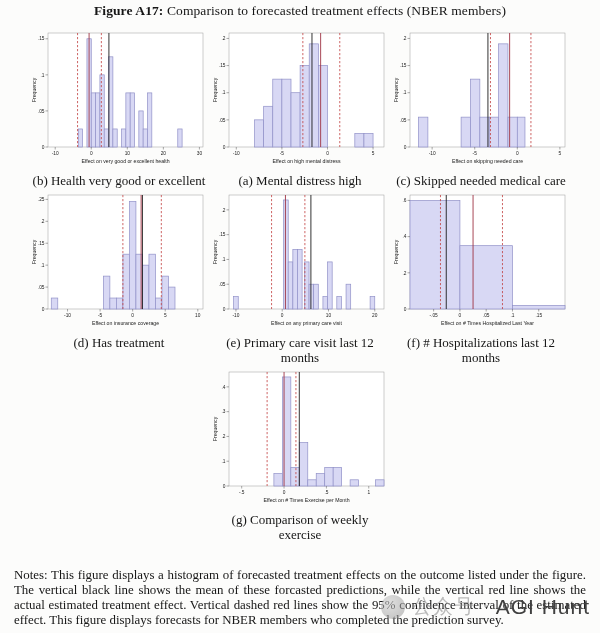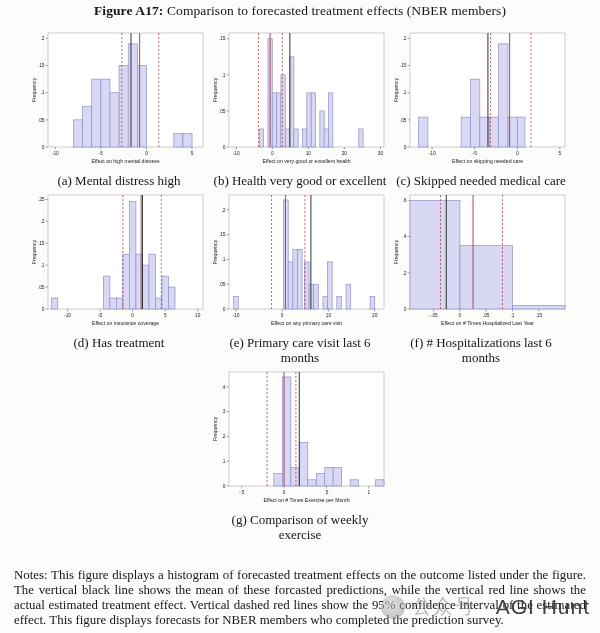--- a/index.html
+++ b/index.html
@@ -45,60 +45,20 @@
     font-size:21px;color:#404040;letter-spacing:1px;
     font-family:"Liberation Sans", sans-serif;
   }
 </style>
 </head>
 <body>
 
 <div class="fig-title"><b>Figure A17:</b><span> Comparison to forecasted treatment effects (NBER members)</span></div>
 
 <div class="grid-row r1">
-  <figure class="panel">
-    <div class="plot"><svg width="178" height="142" viewBox="0 0 178 142" font-family="Liberation Sans, sans-serif">
-          <rect x="18" y="4" width="155" height="114" fill="#ffffff" stroke="#9a9a9a" stroke-width="0.5"></rect>
-          <rect x="43.53" y="90.86" width="9.12" height="27.14" fill="#d8d8f4" stroke="#9191c8" stroke-width="0.7"></rect>
-          <rect x="52.65" y="77.29" width="9.12" height="40.71" fill="#d8d8f4" stroke="#9191c8" stroke-width="0.7"></rect>
-          <rect x="61.76" y="50.14" width="9.12" height="67.86" fill="#d8d8f4" stroke="#9191c8" stroke-width="0.7"></rect>
-          <rect x="70.88" y="50.14" width="9.12" height="67.86" fill="#d8d8f4" stroke="#9191c8" stroke-width="0.7"></rect>
-          <rect x="80.00" y="63.71" width="9.12" height="54.29" fill="#d8d8f4" stroke="#9191c8" stroke-width="0.7"></rect>
-          <rect x="89.12" y="36.57" width="9.12" height="81.43" fill="#d8d8f4" stroke="#9191c8" stroke-width="0.7"></rect>
-          <rect x="98.24" y="14.86" width="9.12" height="103.14" fill="#d8d8f4" stroke="#9191c8" stroke-width="0.7"></rect>
-          <rect x="107.35" y="36.57" width="9.12" height="81.43" fill="#d8d8f4" stroke="#9191c8" stroke-width="0.7"></rect>
-          <rect x="143.82" y="104.43" width="9.12" height="13.57" fill="#d8d8f4" stroke="#9191c8" stroke-width="0.7"></rect>
-          <rect x="152.94" y="104.43" width="9.12" height="13.57" fill="#d8d8f4" stroke="#9191c8" stroke-width="0.7"></rect>
-          <line x1="91.85" y1="4" x2="91.85" y2="118" stroke="#c24040" stroke-width="0.8" stroke-dasharray="2.2,1.8"></line>
-          <line x1="128.78" y1="4" x2="128.78" y2="118" stroke="#c24040" stroke-width="0.8" stroke-dasharray="2.2,1.8"></line>
-          <line x1="100.97" y1="4" x2="100.97" y2="118" stroke="#1c1c1c" stroke-width="0.9"></line>
-          <line x1="109.63" y1="4" x2="109.63" y2="118" stroke="#9e3344" stroke-width="0.9"></line>
-          <line x1="25.29" y1="118" x2="25.29" y2="120.5" stroke="#555" stroke-width="0.5"></line>
-          <text x="25.29" y="126" font-size="4.8" text-anchor="middle" fill="#222">-10</text>
-          <line x1="70.88" y1="118" x2="70.88" y2="120.5" stroke="#555" stroke-width="0.5"></line>
-          <text x="70.88" y="126" font-size="4.8" text-anchor="middle" fill="#222">-5</text>
-          <line x1="116.47" y1="118" x2="116.47" y2="120.5" stroke="#555" stroke-width="0.5"></line>
-          <text x="116.47" y="126" font-size="4.8" text-anchor="middle" fill="#222">0</text>
-          <line x1="162.06" y1="118" x2="162.06" y2="120.5" stroke="#555" stroke-width="0.5"></line>
-          <text x="162.06" y="126" font-size="4.8" text-anchor="middle" fill="#222">5</text>
-          <line x1="15.5" y1="118.00" x2="18" y2="118.00" stroke="#555" stroke-width="0.5"></line>
-          <text x="14.5" y="119.70" font-size="4.8" text-anchor="end" fill="#222">0</text>
-          <line x1="15.5" y1="90.86" x2="18" y2="90.86" stroke="#555" stroke-width="0.5"></line>
-          <text x="14.5" y="92.56" font-size="4.8" text-anchor="end" fill="#222">.05</text>
-          <line x1="15.5" y1="63.71" x2="18" y2="63.71" stroke="#555" stroke-width="0.5"></line>
-          <text x="14.5" y="65.41" font-size="4.8" text-anchor="end" fill="#222">.1</text>
-          <line x1="15.5" y1="36.57" x2="18" y2="36.57" stroke="#555" stroke-width="0.5"></line>
-          <text x="14.5" y="38.27" font-size="4.8" text-anchor="end" fill="#222">.15</text>
-          <line x1="15.5" y1="9.43" x2="18" y2="9.43" stroke="#555" stroke-width="0.5"></line>
-          <text x="14.5" y="11.13" font-size="4.8" text-anchor="end" fill="#222">.2</text>
-          <text x="95.5" y="133.5" font-size="5.2" text-anchor="middle" fill="#222">Effect on high mental distress</text>
-          <text transform="translate(5.5,61) rotate(-90)" font-size="5.2" text-anchor="middle" fill="#222">Frequency</text>
-        </svg></div>
-    <figcaption>(a) Mental distress high</figcaption>
-  </figure>
   <figure class="panel">
     <div class="plot"><svg width="178" height="142" viewBox="0 0 178 142" font-family="Liberation Sans, sans-serif">
           <rect x="18" y="4" width="155" height="114" fill="#ffffff" stroke="#9a9a9a" stroke-width="0.5"></rect>
           <rect x="48.28" y="99.96" width="4.33" height="18.04" fill="#d8d8f4" stroke="#9191c8" stroke-width="0.7"></rect>
           <rect x="56.93" y="9.77" width="4.33" height="108.23" fill="#d8d8f4" stroke="#9191c8" stroke-width="0.7"></rect>
           <rect x="61.26" y="63.89" width="4.33" height="54.11" fill="#d8d8f4" stroke="#9191c8" stroke-width="0.7"></rect>
           <rect x="65.58" y="63.89" width="4.33" height="54.11" fill="#d8d8f4" stroke="#9191c8" stroke-width="0.7"></rect>
           <rect x="69.91" y="45.85" width="4.33" height="72.15" fill="#d8d8f4" stroke="#9191c8" stroke-width="0.7"></rect>
           <rect x="74.23" y="99.96" width="4.33" height="18.04" fill="#d8d8f4" stroke="#9191c8" stroke-width="0.7"></rect>
           <rect x="78.56" y="27.81" width="4.33" height="90.19" fill="#d8d8f4" stroke="#9191c8" stroke-width="0.7"></rect>
@@ -133,20 +93,60 @@
           <line x1="15.5" y1="9.77" x2="18" y2="9.77" stroke="#555" stroke-width="0.5"></line>
           <text x="14.5" y="11.47" font-size="4.8" text-anchor="end" fill="#222">.15</text>
           <text x="95.5" y="133.5" font-size="5.2" text-anchor="middle" fill="#222">Effect on very good or excellent health</text>
           <text transform="translate(5.5,61) rotate(-90)" font-size="5.2" text-anchor="middle" fill="#222">Frequency</text>
         </svg></div>
     <figcaption>(b) Health very good or excellent</figcaption>
   </figure>
   <figure class="panel">
     <div class="plot"><svg width="178" height="142" viewBox="0 0 178 142" font-family="Liberation Sans, sans-serif">
           <rect x="18" y="4" width="155" height="114" fill="#ffffff" stroke="#9a9a9a" stroke-width="0.5"></rect>
+          <rect x="43.53" y="90.86" width="9.12" height="27.14" fill="#d8d8f4" stroke="#9191c8" stroke-width="0.7"></rect>
+          <rect x="52.65" y="77.29" width="9.12" height="40.71" fill="#d8d8f4" stroke="#9191c8" stroke-width="0.7"></rect>
+          <rect x="61.76" y="50.14" width="9.12" height="67.86" fill="#d8d8f4" stroke="#9191c8" stroke-width="0.7"></rect>
+          <rect x="70.88" y="50.14" width="9.12" height="67.86" fill="#d8d8f4" stroke="#9191c8" stroke-width="0.7"></rect>
+          <rect x="80.00" y="63.71" width="9.12" height="54.29" fill="#d8d8f4" stroke="#9191c8" stroke-width="0.7"></rect>
+          <rect x="89.12" y="36.57" width="9.12" height="81.43" fill="#d8d8f4" stroke="#9191c8" stroke-width="0.7"></rect>
+          <rect x="98.24" y="14.86" width="9.12" height="103.14" fill="#d8d8f4" stroke="#9191c8" stroke-width="0.7"></rect>
+          <rect x="107.35" y="36.57" width="9.12" height="81.43" fill="#d8d8f4" stroke="#9191c8" stroke-width="0.7"></rect>
+          <rect x="143.82" y="104.43" width="9.12" height="13.57" fill="#d8d8f4" stroke="#9191c8" stroke-width="0.7"></rect>
+          <rect x="152.94" y="104.43" width="9.12" height="13.57" fill="#d8d8f4" stroke="#9191c8" stroke-width="0.7"></rect>
+          <line x1="91.85" y1="4" x2="91.85" y2="118" stroke="#c24040" stroke-width="0.8" stroke-dasharray="2.2,1.8"></line>
+          <line x1="128.78" y1="4" x2="128.78" y2="118" stroke="#c24040" stroke-width="0.8" stroke-dasharray="2.2,1.8"></line>
+          <line x1="100.97" y1="4" x2="100.97" y2="118" stroke="#1c1c1c" stroke-width="0.9"></line>
+          <line x1="109.63" y1="4" x2="109.63" y2="118" stroke="#9e3344" stroke-width="0.9"></line>
+          <line x1="25.29" y1="118" x2="25.29" y2="120.5" stroke="#555" stroke-width="0.5"></line>
+          <text x="25.29" y="126" font-size="4.8" text-anchor="middle" fill="#222">-10</text>
+          <line x1="70.88" y1="118" x2="70.88" y2="120.5" stroke="#555" stroke-width="0.5"></line>
+          <text x="70.88" y="126" font-size="4.8" text-anchor="middle" fill="#222">-5</text>
+          <line x1="116.47" y1="118" x2="116.47" y2="120.5" stroke="#555" stroke-width="0.5"></line>
+          <text x="116.47" y="126" font-size="4.8" text-anchor="middle" fill="#222">0</text>
+          <line x1="162.06" y1="118" x2="162.06" y2="120.5" stroke="#555" stroke-width="0.5"></line>
+          <text x="162.06" y="126" font-size="4.8" text-anchor="middle" fill="#222">5</text>
+          <line x1="15.5" y1="118.00" x2="18" y2="118.00" stroke="#555" stroke-width="0.5"></line>
+          <text x="14.5" y="119.70" font-size="4.8" text-anchor="end" fill="#222">0</text>
+          <line x1="15.5" y1="90.86" x2="18" y2="90.86" stroke="#555" stroke-width="0.5"></line>
+          <text x="14.5" y="92.56" font-size="4.8" text-anchor="end" fill="#222">.05</text>
+          <line x1="15.5" y1="63.71" x2="18" y2="63.71" stroke="#555" stroke-width="0.5"></line>
+          <text x="14.5" y="65.41" font-size="4.8" text-anchor="end" fill="#222">.1</text>
+          <line x1="15.5" y1="36.57" x2="18" y2="36.57" stroke="#555" stroke-width="0.5"></line>
+          <text x="14.5" y="38.27" font-size="4.8" text-anchor="end" fill="#222">.15</text>
+          <line x1="15.5" y1="9.43" x2="18" y2="9.43" stroke="#555" stroke-width="0.5"></line>
+          <text x="14.5" y="11.13" font-size="4.8" text-anchor="end" fill="#222">.2</text>
+          <text x="95.5" y="133.5" font-size="5.2" text-anchor="middle" fill="#222">Effect on high mental distress</text>
+          <text transform="translate(5.5,61) rotate(-90)" font-size="5.2" text-anchor="middle" fill="#222">Frequency</text>
+        </svg></div>
+    <figcaption>(a) Mental distress high</figcaption>
+  </figure>
+  <figure class="panel">
+    <div class="plot"><svg width="178" height="142" viewBox="0 0 178 142" font-family="Liberation Sans, sans-serif">
+          <rect x="18" y="4" width="155" height="114" fill="#ffffff" stroke="#9a9a9a" stroke-width="0.5"></rect>
           <rect x="26.52" y="88.14" width="9.37" height="29.86" fill="#d8d8f4" stroke="#9191c8" stroke-width="0.7"></rect>
           <rect x="69.10" y="88.14" width="9.37" height="29.86" fill="#d8d8f4" stroke="#9191c8" stroke-width="0.7"></rect>
           <rect x="78.47" y="50.14" width="9.37" height="67.86" fill="#d8d8f4" stroke="#9191c8" stroke-width="0.7"></rect>
           <rect x="87.84" y="88.14" width="9.37" height="29.86" fill="#d8d8f4" stroke="#9191c8" stroke-width="0.7"></rect>
           <rect x="97.20" y="88.14" width="9.37" height="29.86" fill="#d8d8f4" stroke="#9191c8" stroke-width="0.7"></rect>
           <rect x="106.57" y="14.86" width="9.37" height="103.14" fill="#d8d8f4" stroke="#9191c8" stroke-width="0.7"></rect>
           <rect x="115.94" y="88.14" width="9.37" height="29.86" fill="#d8d8f4" stroke="#9191c8" stroke-width="0.7"></rect>
           <rect x="125.31" y="88.14" width="7.66" height="29.86" fill="#d8d8f4" stroke="#9191c8" stroke-width="0.7"></rect>
           <line x1="98.48" y1="4" x2="98.48" y2="118" stroke="#c24040" stroke-width="0.8" stroke-dasharray="2.2,1.8"></line>
           <line x1="138.93" y1="4" x2="138.93" y2="118" stroke="#c24040" stroke-width="0.8" stroke-dasharray="2.2,1.8"></line>
@@ -258,21 +258,21 @@
           <text x="14.5" y="94.92" font-size="4.8" text-anchor="end" fill="#222">.05</text>
           <line x1="15.5" y1="68.43" x2="18" y2="68.43" stroke="#555" stroke-width="0.5"></line>
           <text x="14.5" y="70.13" font-size="4.8" text-anchor="end" fill="#222">.1</text>
           <line x1="15.5" y1="43.65" x2="18" y2="43.65" stroke="#555" stroke-width="0.5"></line>
           <text x="14.5" y="45.35" font-size="4.8" text-anchor="end" fill="#222">.15</text>
           <line x1="15.5" y1="18.87" x2="18" y2="18.87" stroke="#555" stroke-width="0.5"></line>
           <text x="14.5" y="20.57" font-size="4.8" text-anchor="end" fill="#222">.2</text>
           <text x="95.5" y="133.5" font-size="5.2" text-anchor="middle" fill="#222">Effect on any primary care visit</text>
           <text transform="translate(5.5,61) rotate(-90)" font-size="5.2" text-anchor="middle" fill="#222">Frequency</text>
         </svg></div>
-    <figcaption>(e) Primary care visit last 6 months</figcaption>
+    <figcaption>(e) Primary care visit last 12 months</figcaption>
   </figure>
   <figure class="panel">
     <div class="plot"><svg width="178" height="142" viewBox="0 0 178 142" font-family="Liberation Sans, sans-serif">
           <rect x="18" y="4" width="155" height="114" fill="#ffffff" stroke="#9a9a9a" stroke-width="0.5"></rect>
           <rect x="18.00" y="9.43" width="49.92" height="108.57" fill="#d8d8f4" stroke="#9191c8" stroke-width="0.7"></rect>
           <rect x="67.92" y="54.67" width="52.54" height="63.33" fill="#d8d8f4" stroke="#9191c8" stroke-width="0.7"></rect>
           <rect x="120.46" y="114.38" width="52.54" height="3.62" fill="#d8d8f4" stroke="#9191c8" stroke-width="0.7"></rect>
           <line x1="48.47" y1="4" x2="48.47" y2="118" stroke="#c24040" stroke-width="0.8" stroke-dasharray="2.2,1.8"></line>
           <line x1="110.47" y1="4" x2="110.47" y2="118" stroke="#c24040" stroke-width="0.8" stroke-dasharray="2.2,1.8"></line>
           <line x1="54.25" y1="4" x2="54.25" y2="118" stroke="#1c1c1c" stroke-width="0.9"></line>
@@ -291,21 +291,21 @@
           <text x="14.5" y="119.70" font-size="4.8" text-anchor="end" fill="#222">0</text>
           <line x1="15.5" y1="81.81" x2="18" y2="81.81" stroke="#555" stroke-width="0.5"></line>
           <text x="14.5" y="83.51" font-size="4.8" text-anchor="end" fill="#222">.2</text>
           <line x1="15.5" y1="45.62" x2="18" y2="45.62" stroke="#555" stroke-width="0.5"></line>
           <text x="14.5" y="47.32" font-size="4.8" text-anchor="end" fill="#222">.4</text>
           <line x1="15.5" y1="9.43" x2="18" y2="9.43" stroke="#555" stroke-width="0.5"></line>
           <text x="14.5" y="11.13" font-size="4.8" text-anchor="end" fill="#222">.6</text>
           <text x="95.5" y="133.5" font-size="5.2" text-anchor="middle" fill="#222">Effect on # Times Hospitalized Last Year</text>
           <text transform="translate(5.5,61) rotate(-90)" font-size="5.2" text-anchor="middle" fill="#222">Frequency</text>
         </svg></div>
-    <figcaption>(f) # Hospitalizations last 6 months</figcaption>
+    <figcaption>(f) # Hospitalizations last 12 months</figcaption>
   </figure>
 </div>
 
 <div class="grid-row r3">
   <figure class="panel">
     <div class="plot"><svg width="178" height="142" viewBox="0 0 178 142" font-family="Liberation Sans, sans-serif">
           <rect x="18" y="4" width="155" height="114" fill="#ffffff" stroke="#9a9a9a" stroke-width="0.5"></rect>
           <rect x="62.89" y="105.61" width="8.47" height="12.39" fill="#d8d8f4" stroke="#9191c8" stroke-width="0.7"></rect>
           <rect x="71.36" y="8.96" width="8.47" height="109.04" fill="#d8d8f4" stroke="#9191c8" stroke-width="0.7"></rect>
           <rect x="79.83" y="99.41" width="8.47" height="18.59" fill="#d8d8f4" stroke="#9191c8" stroke-width="0.7"></rect>

